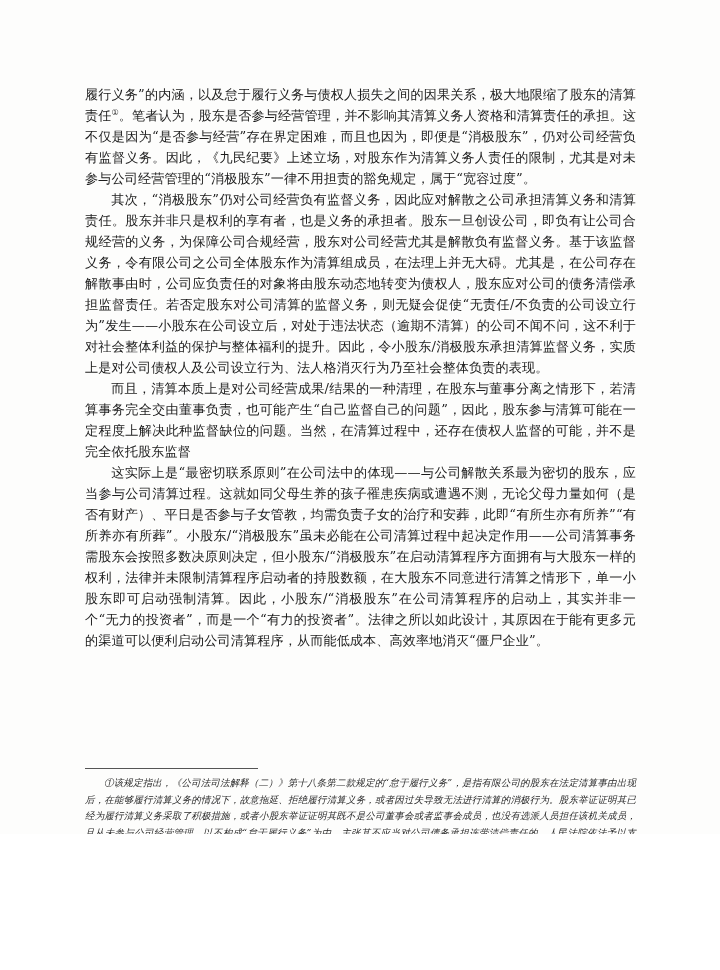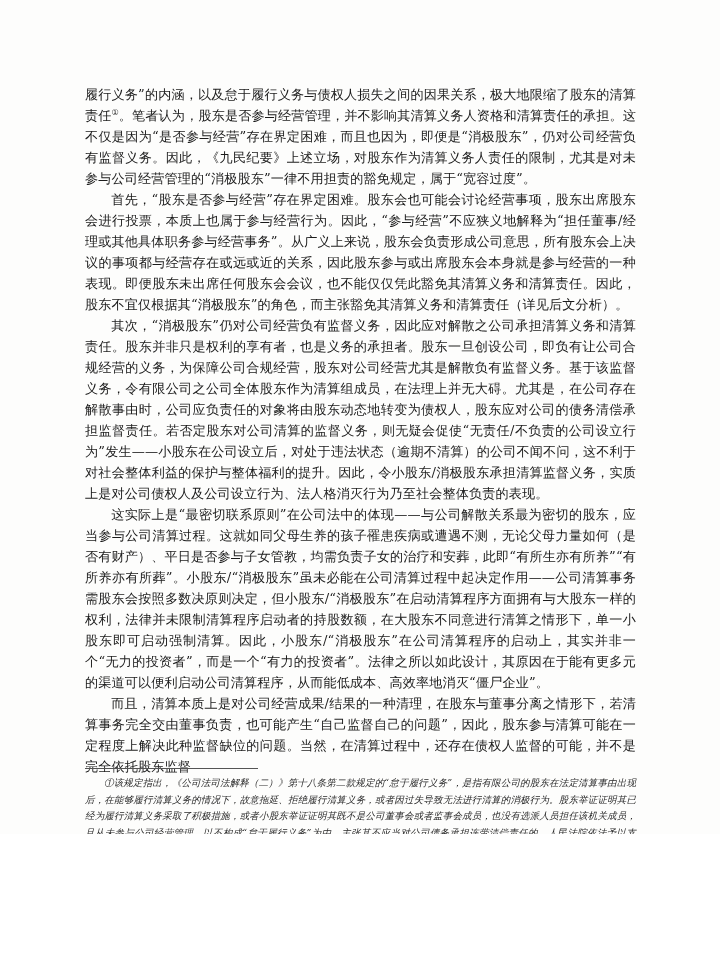--- a/index.html
+++ b/index.html
@@ -84,27 +84,26 @@
 </head>
 <body>
 
 <div class="page">
 
   <div class="content-area">
     <div class="body-text">
 
       <p class="no-indent"><span>履行义务”的内涵，以及怠于履行义务与债权人损失之间的因果关系，极大地限缩了股东的清算责任</span><sup class="fn-ref">①</sup><span>。笔者认为，股东是否参与经营管理，并不影响其清算义务人资格和清算责任的承担。这不仅是因为“是否参与经营”存在界定困难，而且也因为，即便是“消极股东”，仍对公司经营负有监督义务。因此，《九民纪要》上述立场，对股东作为清算义务人责任的限制，尤其是对未参与公司经营管理的“消极股东”一律不用担责的豁免规定，属于“宽容过度”。</span></p>
 
-      <p>首先，“股东是否参与经营”存在界定困难。股东会也可能会讨论经营事项，股东出席股东会进行投票，本质上也属于参与经营行为。因此，“参与经营”不应狭义地解释为“担任董事/经理或其他具体职务参与经营事务”。从广义上来说，股东会负责形成公司意思，所有股东会上决议的事项都与经营存在或远或近的关系，因此股东参与或出席股东会本身就是参与经营的一种表现。即便股东未出席任何股东会会议，也不能仅仅凭此豁免其清算义务和清算责任。因此，股东不宜仅根据其“消极股东”的角色，而主张豁免其清算义务和清算责任（详见后文分析）。</p>
 
       <p>其次，“消极股东”仍对公司经营负有监督义务，因此应对解散之公司承担清算义务和清算责任。股东并非只是权利的享有者，也是义务的承担者。股东一旦创设公司，即负有让公司合规经营的义务，为保障公司合规经营，股东对公司经营尤其是解散负有监督义务。基于该监督义务，令有限公司之公司全体股东作为清算组成员，在法理上并无大碍。尤其是，在公司存在解散事由时，公司应负责任的对象将由股东动态地转变为债权人，股东应对公司的债务清偿承担监督责任。若否定股东对公司清算的监督义务，则无疑会促使“无责任/不负责的公司设立行为”发生——小股东在公司设立后，对处于违法状态（逾期不清算）的公司不闻不问，这不利于对社会整体利益的保护与整体福利的提升。因此，令小股东/消极股东承担清算监督义务，实质上是对公司债权人及公司设立行为、法人格消灭行为乃至社会整体负责的表现。</p>
 
+      <p>而且，清算本质上是对公司经营成果/结果的一种清理，在股东与董事分离之情形下，若清算事务完全交由董事负责，也可能产生“自己监督自己的问题”，因此，股东参与清算可能在一定程度上解决此种监督缺位的问题。当然，在清算过程中，还存在债权人监督的可能，并不是完全依托股东监督</p>
+
       <p>这实际上是“最密切联系原则”在公司法中的体现——与公司解散关系最为密切的股东，应当参与公司清算过程。这就如同父母生养的孩子罹患疾病或遭遇不测，无论父母力量如何（是否有财产）、平日是否参与子女管教，均需负责子女的治疗和安葬，此即“有所生亦有所养”“有所养亦有所葬”。小股东/“消极股东”虽未必能在公司清算过程中起决定作用——公司清算事务需股东会按照多数决原则决定，但小股东/“消极股东”在启动清算程序方面拥有与大股东一样的权利，法律并未限制清算程序启动者的持股数额，在大股东不同意进行清算之情形下，单一小股东即可启动强制清算。因此，小股东/“消极股东”在公司清算程序的启动上，其实并非一个“无力的投资者”，而是一个“有力的投资者”。法律之所以如此设计，其原因在于能有更多元的渠道可以便利启动公司清算程序，从而能低成本、高效率地消灭“僵尸企业”。</p>
-
-      <p>而且，清算本质上是对公司经营成果/结果的一种清理，在股东与董事分离之情形下，若清算事务完全交由董事负责，也可能产生“自己监督自己的问题”，因此，股东参与清算可能在一定程度上解决此种监督缺位的问题。当然，在清算过程中，还存在债权人监督的可能，并不是完全依托股东监督</p>
 
     </div>
   </div>
 
   <div class="footnote-block">
     <div class="footnote-rule"></div>
     <div class="footnote-text">
       <p>①该规定指出，《公司法司法解释（二）》第十八条第二款规定的“怠于履行义务”，是指有限公司的股东在法定清算事由出现后，在能够履行清算义务的情况下，故意拖延、拒绝履行清算义务，或者因过失导致无法进行清算的消极行为。股东举证证明其已经为履行清算义务采取了积极措施，或者小股东举证证明其既不是公司董事会或者监事会成员，也没有选派人员担任该机关成员，且从未参与公司经营管理，以不构成“怠于履行义务”为由，主张其不应当对公司债务承担连带清偿责任的，人民法院依法予以支持。有限公司的股东举证证明其“怠于履行义务”的消极不作为与“公司主要财产、账册、重要文件等灭失，无法进行清算”的结果之间没有因果关系，主张其不应对公司债务承担连带清偿责任的，人民法院依法予以支持。见《全国法院民商事审判工作会议纪要》（法〔2019〕254号）第二部分第（五）项第十四条、第十五条。</p>
     </div>
   </div>

